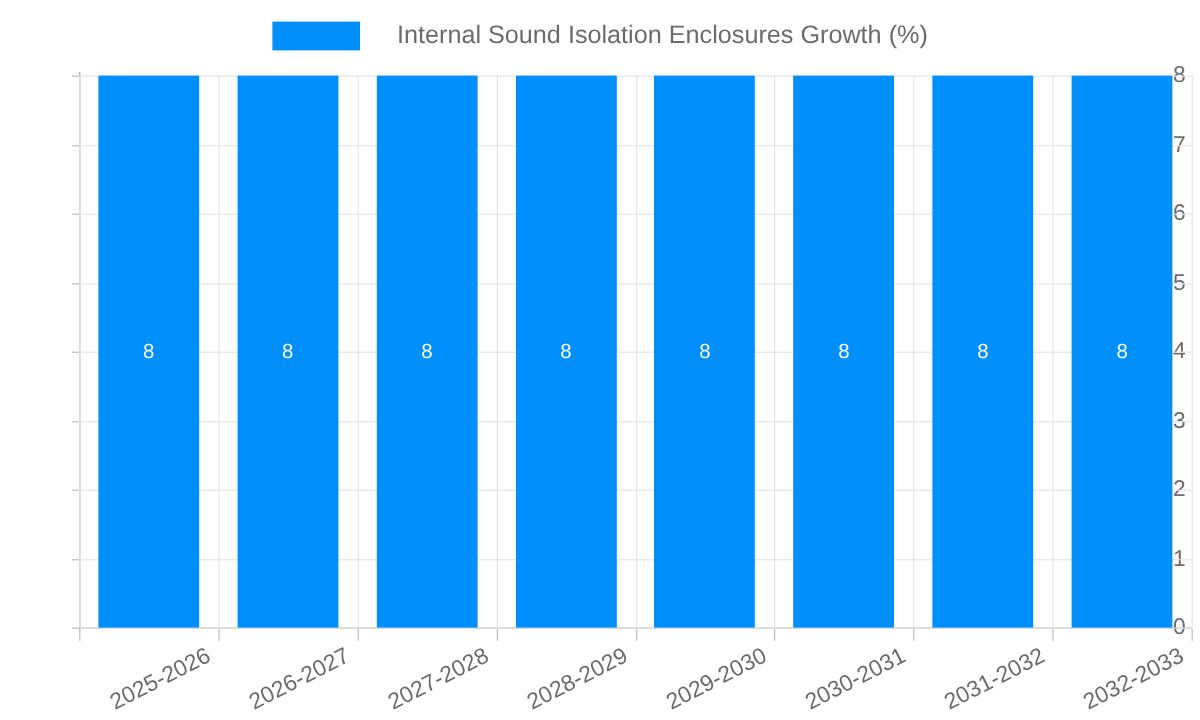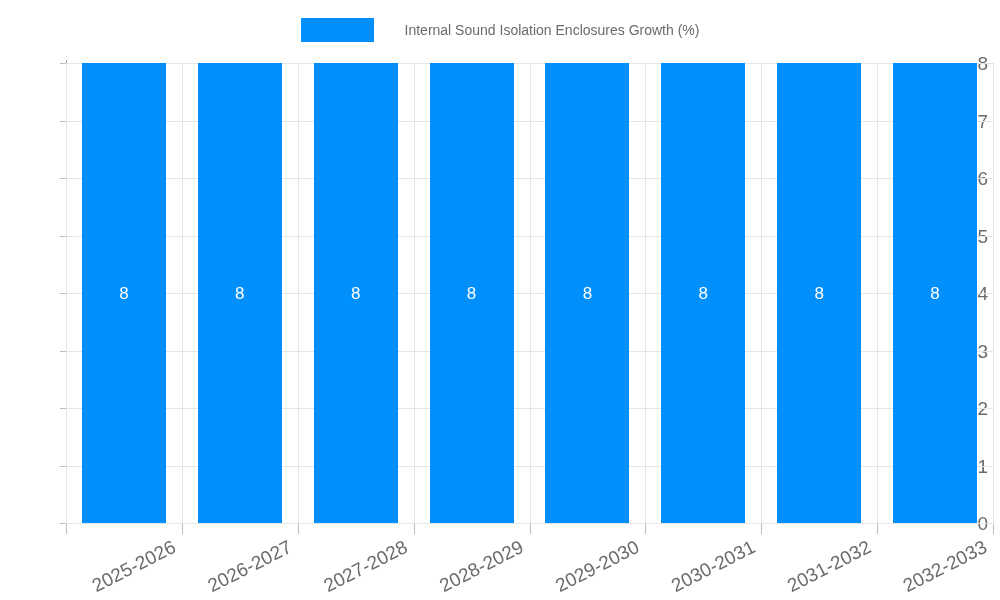--- a/index.html
+++ b/index.html
@@ -36,21 +36,21 @@
     align-items: center;
   }
   .legend-swatch {
     width: 73px;
     height: 24px;
     background: #008ffb;
     display: block;
   }
   .legend-label {
     margin-left: 31px;
-    font-size: 14px;
+    font-size: 21px;
     color: #6b6b6b;
     white-space: nowrap;
     line-height: 24px;
   }
 
   
   .plot {
     position: absolute;
     left: 66px;
     top: 63px;

